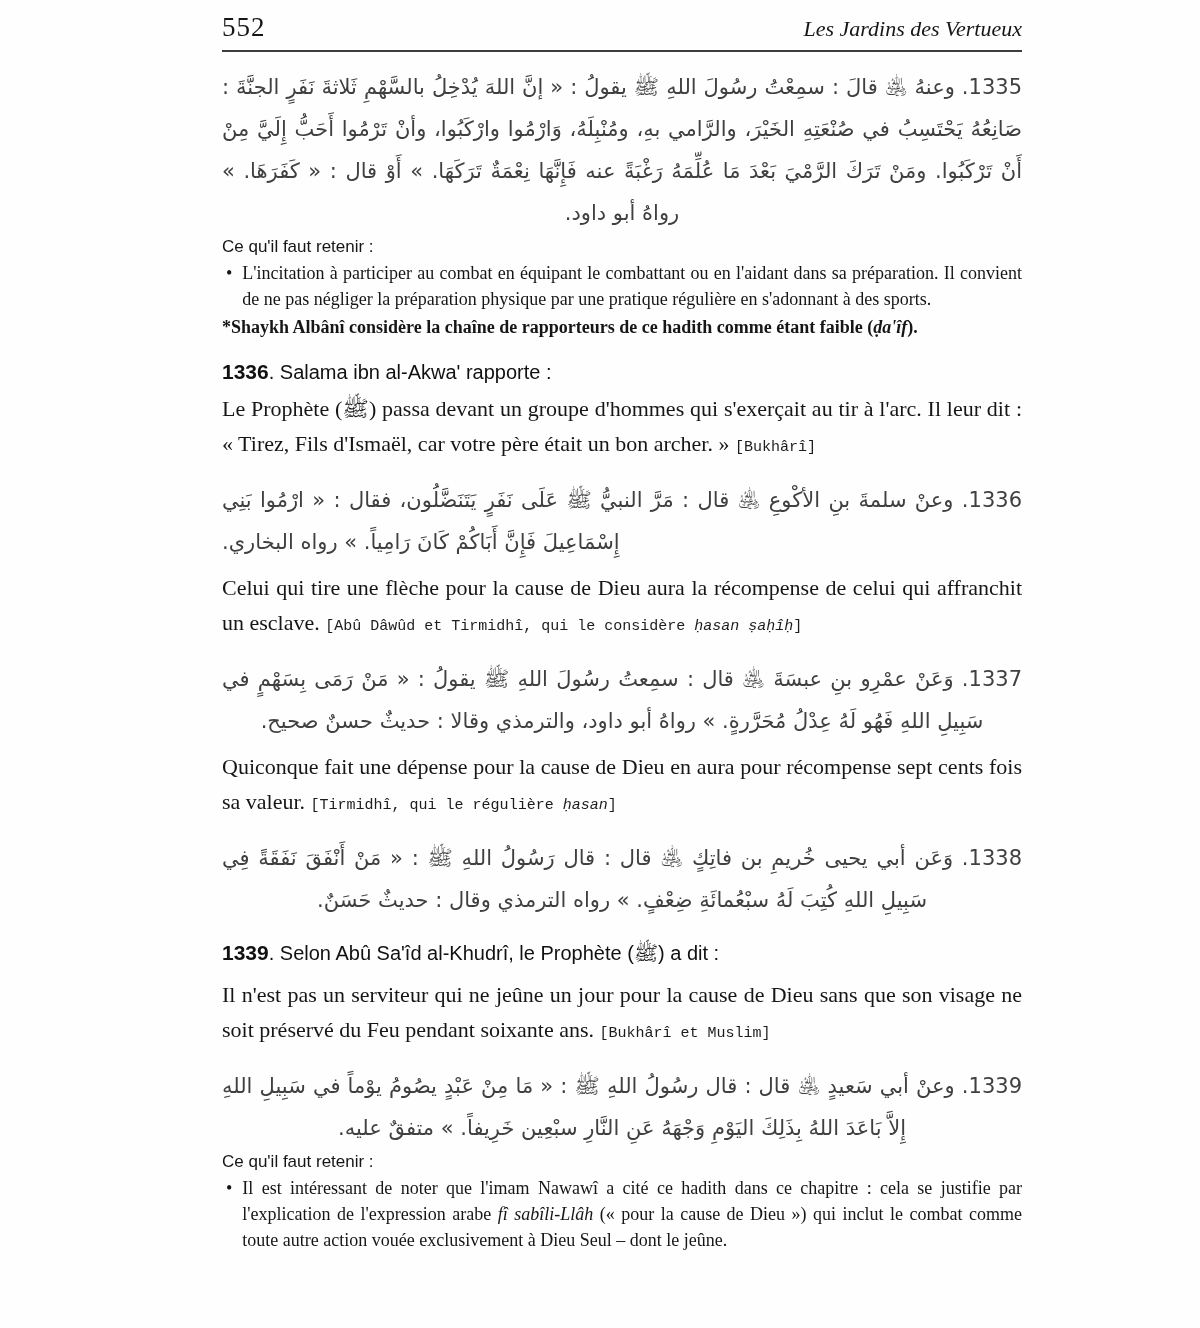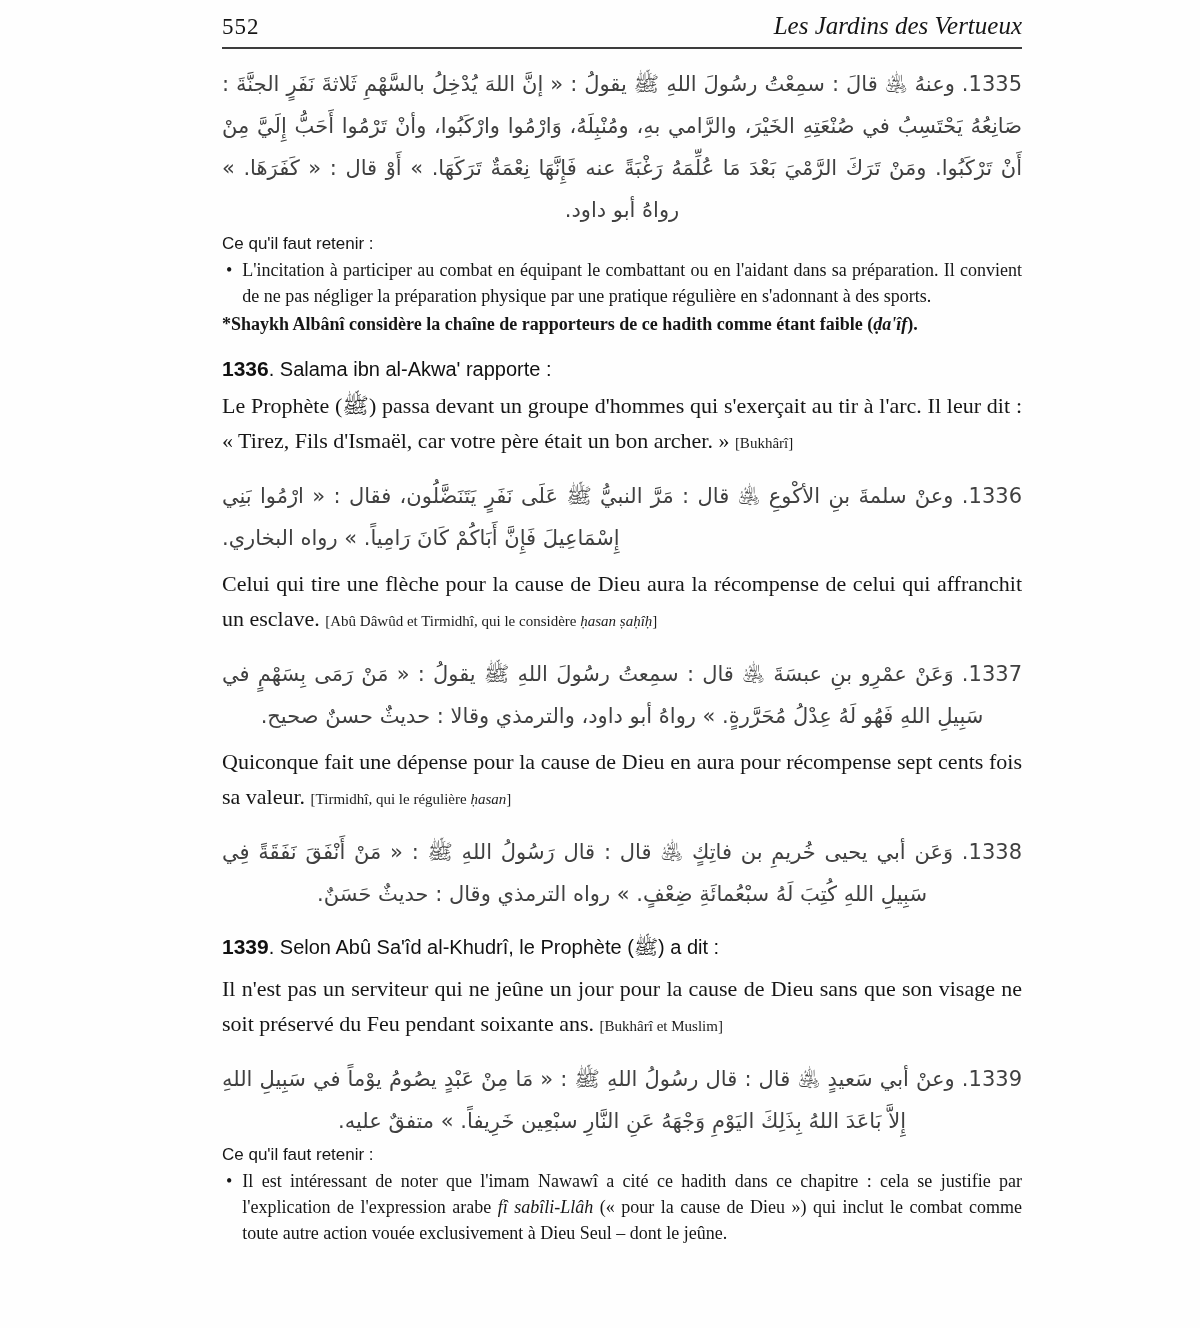--- a/index.html
+++ b/index.html
@@ -5,41 +5,41 @@
   html,body{margin:0;padding:0;}
   body{
     width:1200px;height:1328px;overflow:hidden;
     background:#fefefe;color:#161616;
     font-family:"Liberation Serif", serif;
   }
   .page{padding:12px 178px 0 222px;}
 
   
   .pg-head{display:flex;justify-content:space-between;align-items:baseline;}
-  .pg-num{font-size:23px;letter-spacing:1px;}
-  .pg-title{font-size:25px;font-style:italic;}
+  .pg-num{font-size:27px;letter-spacing:1px;}
+  .pg-title{font-size:22px;font-style:italic;}
   .rule{height:2px;background:#3d3d3d;margin-top:7px;}
 
   
   .ar{
     direction:rtl;unicode-bidi:plaintext;
     font-family:"DejaVu Sans", sans-serif;
     font-size:21px;line-height:42px;
     text-align:justify;margin:14px 0 0 0;color:#404040;
   }
   .ar.last-center{text-align-last:center;}
   .ar.last-left{text-align-last:left;}
 
   
   .fr-head{font-family:"Liberation Sans", sans-serif;font-size:20px;margin:20px 0 0 0;color:#111;}
   .fr-head .num{font-weight:bold;font-size:21px;}
 
   
   .fr-body{font-size:22px;line-height:35px;text-align:justify;margin:7px 0 0 0;}
-  .src{font-family:Liberation Serif, serif;font-size:15px;color:#1c1c1c;}
+  .src{font-family:Liberation Mono, monospace;font-size:15px;color:#1c1c1c;}
   .src .it{font-style:italic;}
 
   
   .retenir{margin-top:3px;}
   .ret-label{font-family:"Liberation Sans", sans-serif;font-size:17px;margin:2px 0 3px 0;}
   .ret-item{display:flex;gap:10px;margin:0;}
   .dot{font-size:18px;line-height:26px;padding-left:4px;}
   .ret-text{flex:1;font-size:18px;line-height:26px;text-align:justify;}
   .ret-text .it{font-style:italic;}
   .note{font-size:18px;font-weight:bold;line-height:26px;margin-top:2px;}

